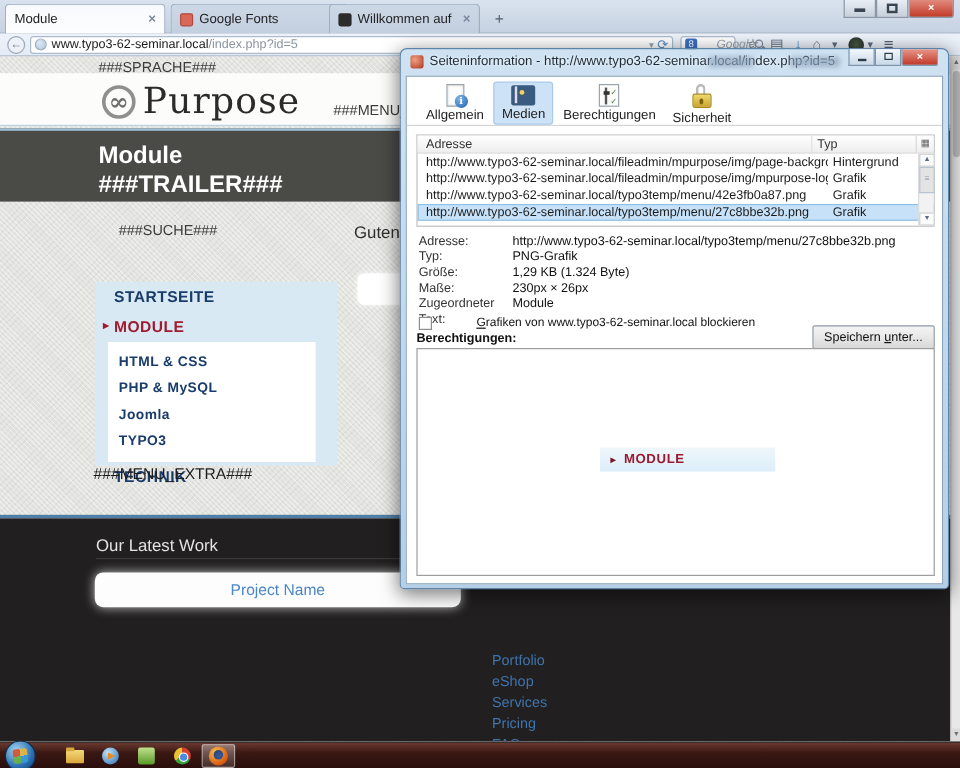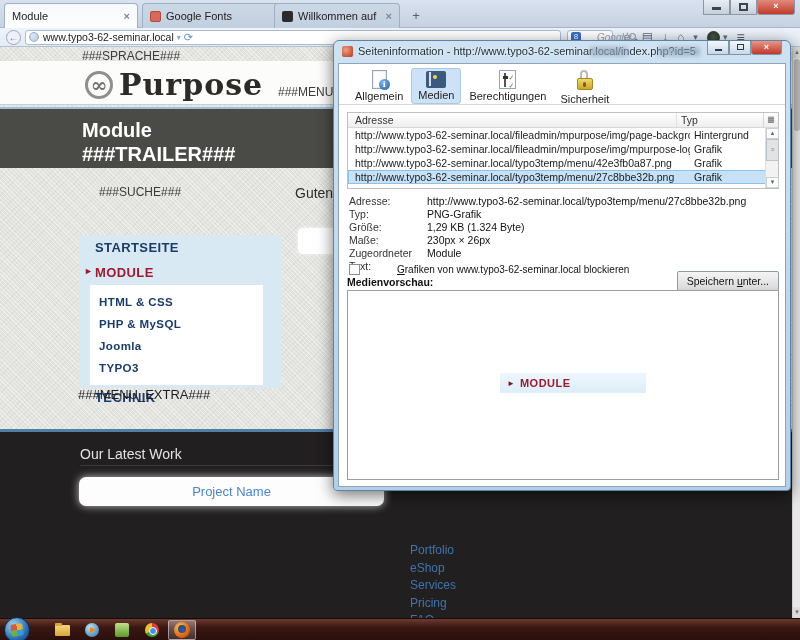--- a/index.html
+++ b/index.html
@@ -66,21 +66,21 @@
     background-image:repeating-linear-gradient(45deg, rgba(255,255,255,.4) 0 1px, transparent 1px 3px),
       repeating-linear-gradient(-45deg, rgba(0,0,0,.04) 0 1px, transparent 1px 4px); }
   .ph-text { color:#3c3c3c; font-size:12px; }
   .sprache { position:absolute; left:82px; top:2px; }
   .header-band { position:absolute; left:0; top:14px; width:792px; height:44px; background:#fcfcfb;
     border-bottom:1px solid #bcd2e0; }
   .logo { position:absolute; left:85px; top:6px; display:flex; align-items:center; }
   .logo-sym { width:28px; height:28px; border:3px solid #8f8f8c; border-radius:50%;
     color:#6f6f6c; font-size:20px; font-weight:bold; text-align:center; line-height:23px;
     font-family:"DejaVu Serif", serif; }
-  .logo-word { font-family:"DejaVu Serif", serif; font-weight:bold; font-size:30px; color:#2c2b27;
+  .logo-word { font-family:"DejaVu Serif", serif; font-weight:normal; font-size:30px; color:#2c2b27;
     margin-left:6px; letter-spacing:1px; }
   .menu-global { position:absolute; left:278px; top:24px; }
   .dark-band { position:absolute; left:0; top:60px; width:792px; height:61px; background:#4a4a47;
     border-top:2px solid #9fc0d4; }
   .dark-band h1 { color:#fff; font-size:20px; font-weight:bold; line-height:24px;
     margin:9px 0 0 82px; }
   .suche { position:absolute; left:99px; top:138px; }
   .greeting { position:absolute; left:295px; top:138px; color:#2e2e2e; font-size:14px; }
   .search-box { position:absolute; left:298px; top:181px; width:46px; height:26px; background:#fff;
     border-radius:5px; box-shadow:0 0 4px rgba(255,255,255,.8); }
@@ -275,20 +275,21 @@
         <div class="win-btn"><span class="maxbox"></span></div>
         <div class="win-btn close">×</div>
       </div>
     </div>
 
     <div class="toolbar">
       <div class="back-btn">←</div>
       <div class="urlbar">
         <span class="globe"></span>
         <span class="url-host">www.typo3-62-seminar.local</span>
+        <span class="url-path">/index.php?id=5</span>
         <span class="url-caret">▾</span>
         <span class="url-reload">⟳</span>
       </div>
       <div class="searchbar">
         <span class="engine-ic">8</span>
         <span class="search-ph">Google</span>
         <span class="magnifier"></span>
       </div>
       <span class="tool-ic">☆</span>
       <span class="tool-ic">▤</span>
@@ -461,21 +462,21 @@
             <span class="dlab">Zugeordneter Text:</span>
             <span class="dval">Module</span>
           </div>
       </div>
 
       <div class="chk-row">
         <span class="chk-box"></span>
         <span><span class="ukey">G</span><span>rafiken von www.typo3-62-seminar.local blockieren</span></span>
       </div>
       <div class="save-btn"><span>Speichern </span><span class="ukey">u</span><span>nter...</span></div>
-      <div class="preview-label">Medienvorschau:</div>
+      <div class="preview-label">Berechtigungen:</div>
 
       <div class="preview">
         <div class="preview-img">
           <span class="arrow">►</span>
           <span class="txt">MODULE</span>
         </div>
       </div>
     </div>
   </div>
 

